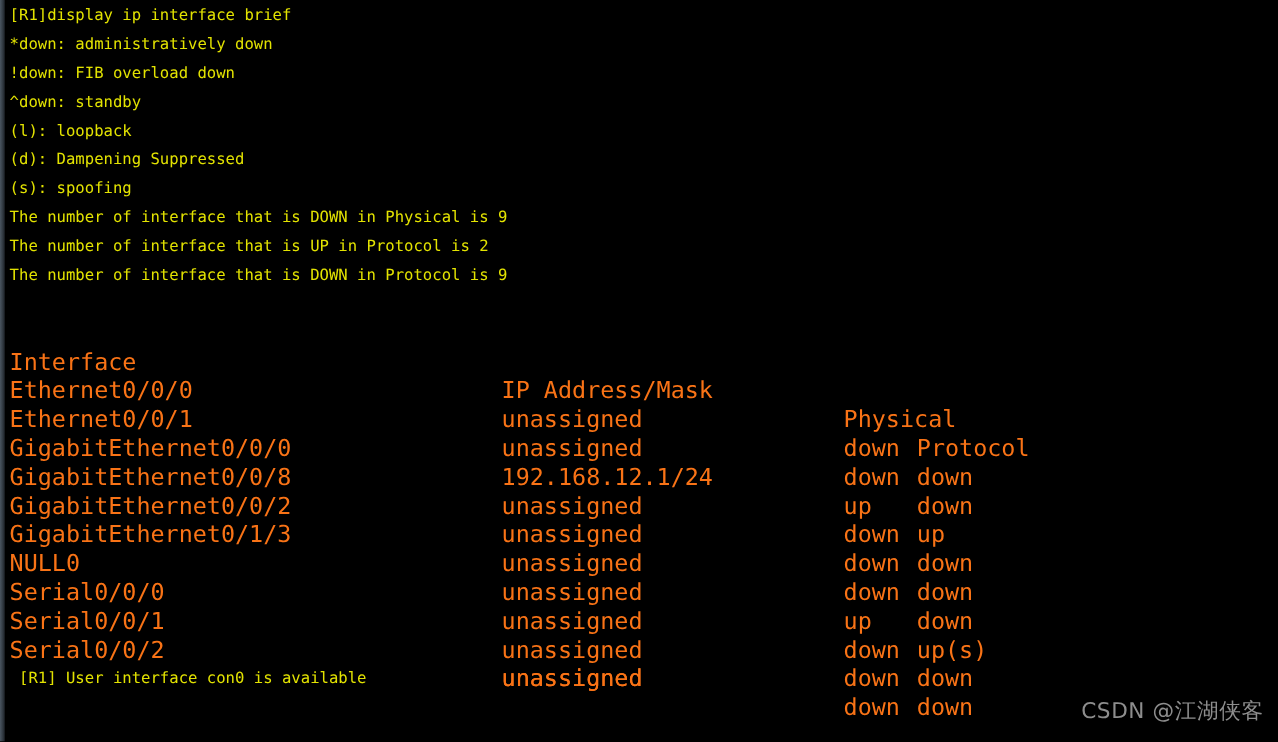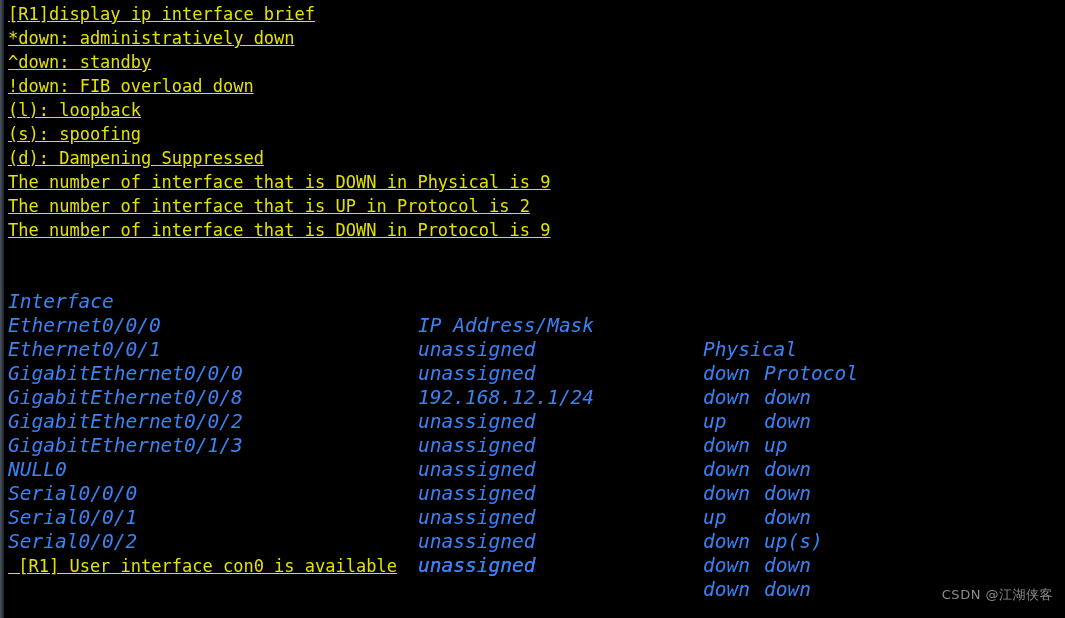--- a/index.html
+++ b/index.html
@@ -33,44 +33,42 @@
     width: 1065px;
     height: 618px;
     background: #000000;
     padding: 2px 0 0 0;
     box-sizing: border-box;
   }
 
   .line {
     height: 24px;
     line-height: 24px;
-    font-size: 17px;
+    font-size: 13px;
     letter-spacing: 0px;
     color: #e3e300;
     white-space: pre;
     padding-left: 8px;
     font-family: "DejaVu Sans Mono", "Liberation Mono", monospace;
-    text-decoration: underline;
   }
 
   .line.blank {
     height: 24px;
   }
 
   
   .row {
     height: 24px;
     line-height: 24px;
     font-size: 19.5px;
-    color: #3b82f6;
+    color: #f97316;
     white-space: pre;
     position: relative;
     padding-left: 8px;
     font-family: "DejaVu Sans Mono", "Liberation Mono", monospace;
-    font-style: italic;
   }
   .row .c-iface {
     position: absolute;
     left: 8px;
   }
   .row .c-ip {
     position: absolute;
     left: 418px;
   }
   .row .c-phy {
@@ -80,42 +78,42 @@
   .row .c-proto {
     position: absolute;
     left: 764px;
   }
 
   #watermark {
     position: absolute;
     right: 12px;
     bottom: 14px;
     color: #8d8d8d;
-    font-size: 13px;
+    font-size: 18px;
     font-family: "DejaVu Sans", "Liberation Sans", sans-serif;
     letter-spacing: 0.5px;
     z-index: 6;
     user-select: none;
   }
 </style>
 </head>
 <body>
 
 <div id="left-edge"></div>
 
 <div id="terminal">
 
   <div class="line">[R1]display ip interface brief</div>
 
   <div class="line">*down: administratively down</div>
+  <div class="line">!down: FIB overload down</div>
   <div class="line">^down: standby</div>
-  <div class="line">!down: FIB overload down</div>
   <div class="line">(l): loopback</div>
+  <div class="line">(d): Dampening Suppressed</div>
   <div class="line">(s): spoofing</div>
-  <div class="line">(d): Dampening Suppressed</div>
 
   <div class="line">The number of interface that is DOWN in Physical is 9</div>
   <div class="line">The number of interface that is UP in Protocol is 2</div>
   <div class="line">The number of interface that is DOWN in Protocol is 9</div>
 
   <div class="line blank"></div>
 
   <div class="row">
     <span class="c-iface">Interface</span>
     <span class="c-ip">IP Address/Mask</span>

